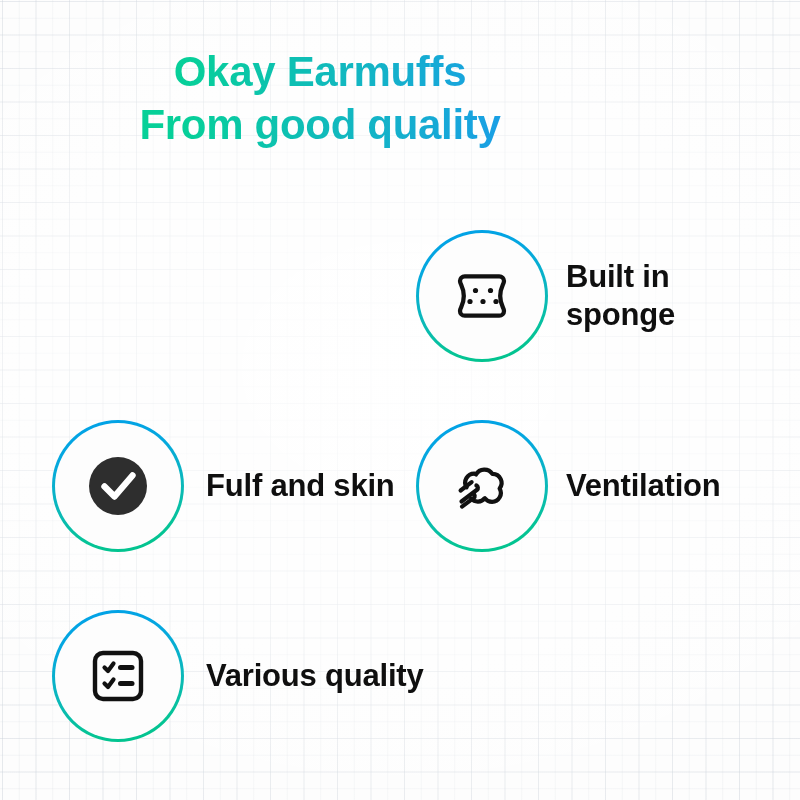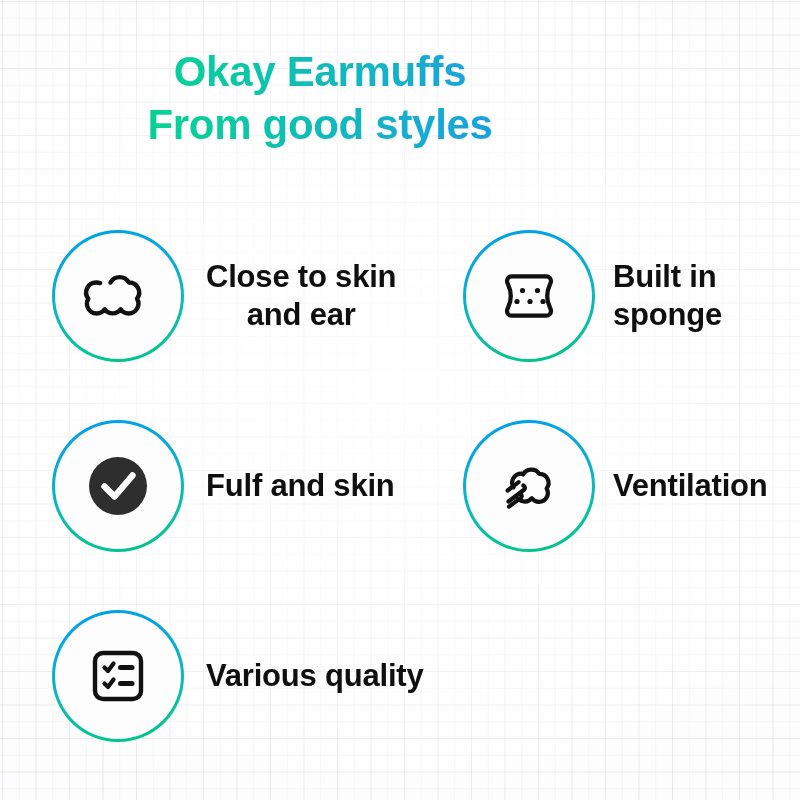--- a/index.html
+++ b/index.html
@@ -78,21 +78,21 @@
     position: relative;
     height: 190px;
   }
   .feature {
     position: absolute;
     display: flex;
     align-items: center;
     top: 0;
   }
   .feature.col-left  { left: 52px; }
-  .feature.col-right { left: 463px; }
+  .feature.col-right { left: 416px; }
 
   .badge {
     position: relative;
     width: 132px;
     height: 132px;
     flex: 0 0 132px;
     border-radius: 50%;
     background: linear-gradient(168deg, #00a0e9 0%, #05a8de 28%, #0bb9b9 58%, #05c496 82%, #00c389 100%);
     display: flex;
     align-items: center;
@@ -123,38 +123,27 @@
   .pad-22 { margin-left: 22px; }
   .pad-16 { margin-left: 18px; }
 </style>
 </head>
 <body>
 
 <div id="page"></div>
 
 <div class="headline">
   <span class="line line-1">Okay Earmuffs</span>
-  <span class="line line-2">From good styles</span>
+  <span class="line line-2">From good quality</span>
 </div>
 
 <div class="features">
 
   <div class="frow">
 
-    <div class="feature col-left">
-      <div class="badge">
-        <div class="badge-inner">
-          <svg width="78" height="78" viewBox="0 0 78 78" fill="none">
-            <path d="M31.5 25.5a10.5 10.5 0 0 1 18.3 0 10 10 0 0 1 8.2 16.2 9.8 9.8 0 0 1-8.4 14.8 9.8 9.8 0 0 1-8 -4.2 9.8 9.8 0 0 1-15.9 0 9.8 9.8 0 0 1-8.1 4.2 9.8 9.8 0 0 1-8.3-14.8 10 10 0 0 1 8.2-16.2 10.4 10.4 0 0 1 3.6 .6" stroke="#111111" stroke-width="4.4" stroke-linecap="round" stroke-linejoin="round"></path>
-          </svg>
-        </div>
-      </div>
-      <div class="flabel center pad-22">Close to skin
-and ear</div>
-    </div>
 
     <div class="feature col-right">
       <div class="badge">
         <div class="badge-inner">
           <svg width="74" height="74" viewBox="0 0 74 74" fill="none">
             <path d="M15 22c0-2.6 2.1-4.7 4.7-4.7h34.6c2.6 0 4.7 2.1 4.7 4.7 0 3.4-3.8 5.8-3.8 15s3.8 11.6 3.8 15c0 2.6-2.1 4.7-4.7 4.7H19.7C17.1 56.7 15 54.6 15 52c0-3.4 3.8-5.8 3.8-15S15 25.4 15 22Z" stroke="#111111" stroke-width="4.3" stroke-linejoin="round"></path>
             <circle cx="30.5" cy="31.5" r="2.6" fill="#111111"></circle>
             <circle cx="45.5" cy="31.5" r="2.6" fill="#111111"></circle>
             <circle cx="25" cy="42.5" r="2.6" fill="#111111"></circle>
             <circle cx="38" cy="42.5" r="2.6" fill="#111111"></circle>

